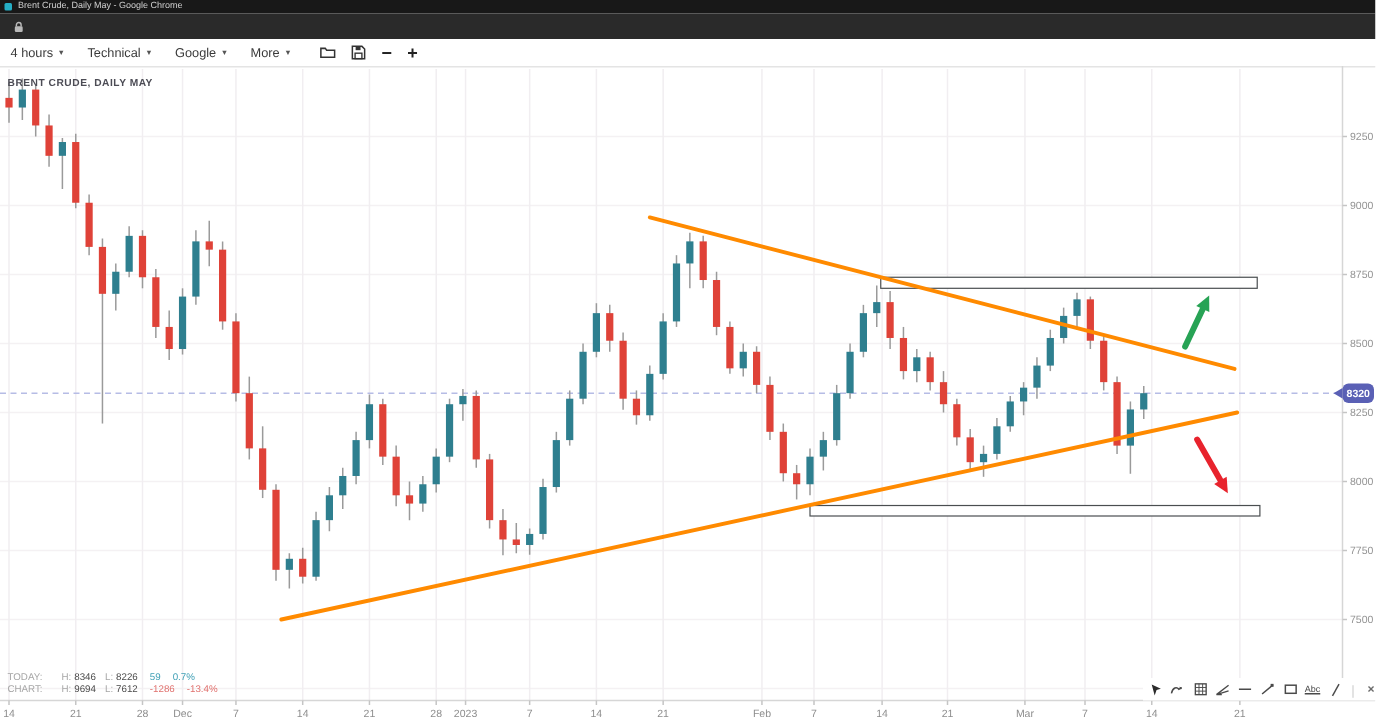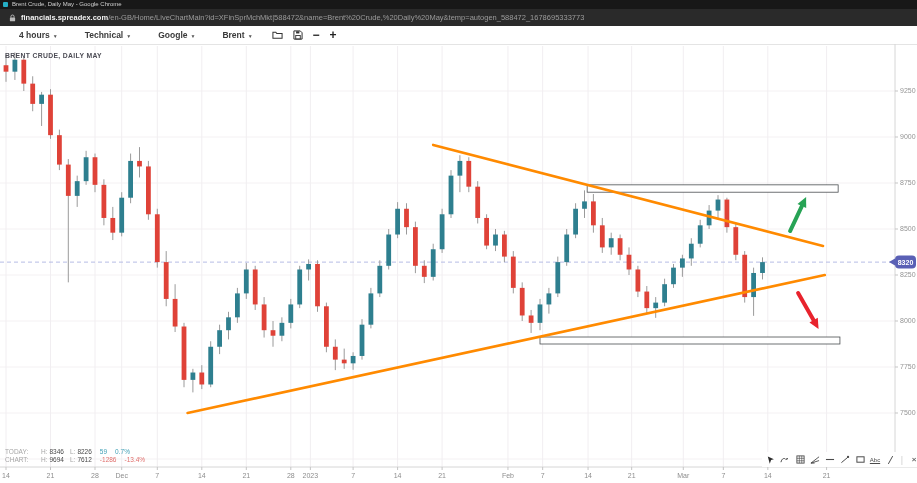--- a/index.html
+++ b/index.html
@@ -11,21 +11,21 @@
   .favicon{width:5px;height:5px;border-radius:1px;background:#25aec5;flex:0 0 auto;}
   .wintitle{font-size:6px;color:#cfcfcf;white-space:nowrap;line-height:9px;}
   .urlbar{position:absolute;top:9px;left:0;right:0;height:17px;background:#2a2a2a;
           display:flex;align-items:center;padding-left:9px;gap:5px;}
   .url{font-size:7.5px;white-space:nowrap;overflow:hidden;}
   .url .domain{color:#f2f2f2;font-weight:bold;}
   .url .path{color:#9b9b9b;}
   .toolbar{position:absolute;top:26px;left:0;right:0;height:18px;background:#fff;
            border-bottom:1px solid #e4e4e4;display:flex;align-items:center;padding-left:7px;}
   .dd{display:flex;align-items:center;gap:3px;margin-right:15px;cursor:pointer;}
-  .dd .lbl{font-size:8.5px;font-weight:700;color:#3a3a3a;margin-left:12px;}
+  .dd .lbl{font-size:8.5px;font-weight:400;color:#3a3a3a;}
   .dd .caret{font-size:5px;color:#555;transform:translateY(.5px);}
   .tb-icons{display:flex;align-items:center;gap:10px;margin-left:4px;}
   .tb-btn{display:flex;align-items:center;justify-content:center;cursor:pointer;}
   .tb-btn svg{display:block;}
   .zoomtxt{font-size:12px;font-weight:bold;color:#222;line-height:10px;}
   
   #chart-wrap{position:absolute;top:44px;left:0;width:917px;height:439px;}
   svg text{font-family:"Liberation Sans","DejaVu Sans",sans-serif;}
   
   .stats{position:absolute;left:5px;top:448px;font-size:6.5px;line-height:8px;white-space:nowrap;}
@@ -53,41 +53,38 @@
   <div class="wintitle">Brent Crude, Daily May - Google Chrome</div>
 </div>
 
 <div class="urlbar">
   <span style="display:flex;">
     <svg width="7" height="8" viewBox="0 0 8 9">
         <rect x="1" y="4" width="6" height="4.3" rx="1" fill="#b9b9b9"></rect>
         <path d="M2.2 4.2V2.9a1.8 1.8 0 0 1 3.6 0v1.3" fill="none" stroke="#b9b9b9" stroke-width="1.1"></path>
       </svg>
   </span>
-  <span class="url">
-    <span class="domain">financials.spreadex.com</span><span class="path">/en-GB/Home/LiveChartMain?id=XFinSprMchMkt|588472&amp;name=Brent%20Crude,%20Daily%20May&amp;temp=autogen_588472_1678695333773</span>
-  </span>
 </div>
 
 <div class="toolbar">
   <div id="dropdowns" style="display:flex;align-items:center;">
       <div class="dd">
         <span class="lbl">4 hours</span>
         <span class="caret">▼</span>
       </div>
       <div class="dd">
         <span class="lbl">Technical</span>
         <span class="caret">▼</span>
       </div>
       <div class="dd">
         <span class="lbl">Google</span>
         <span class="caret">▼</span>
       </div>
       <div class="dd">
-        <span class="lbl">Brent</span>
+        <span class="lbl">More</span>
         <span class="caret">▼</span>
       </div>
     </div>
   <div class="tb-icons" id="tb-icons">
       <div class="tb-btn">
         <svg width="11" height="10" viewBox="0 0 12 10">
           <path d="M1 2h3.2l1 1.3H11v5.2H1z" fill="none" stroke="#333" stroke-width="1.1"></path>
         </svg>
       </div>
       <div class="tb-btn">

